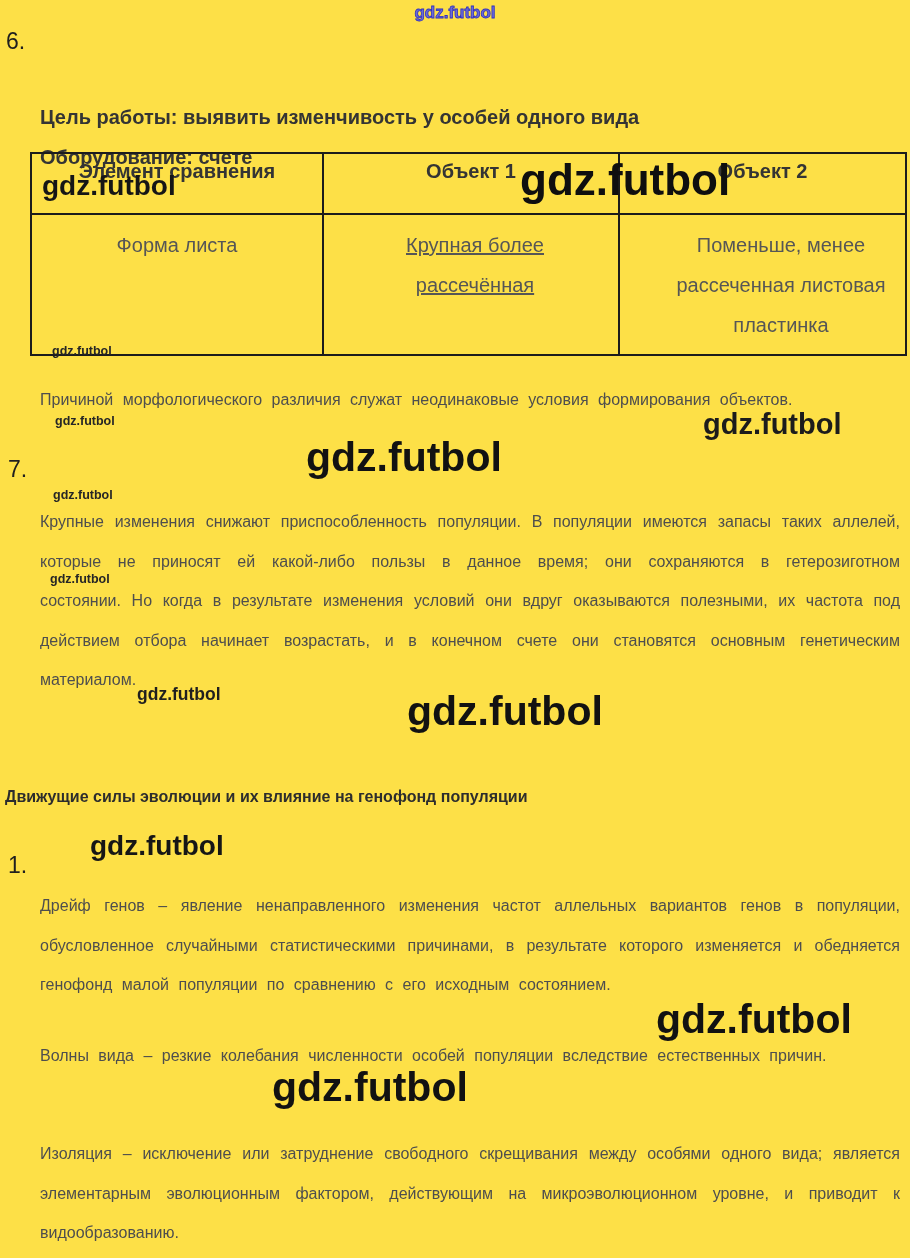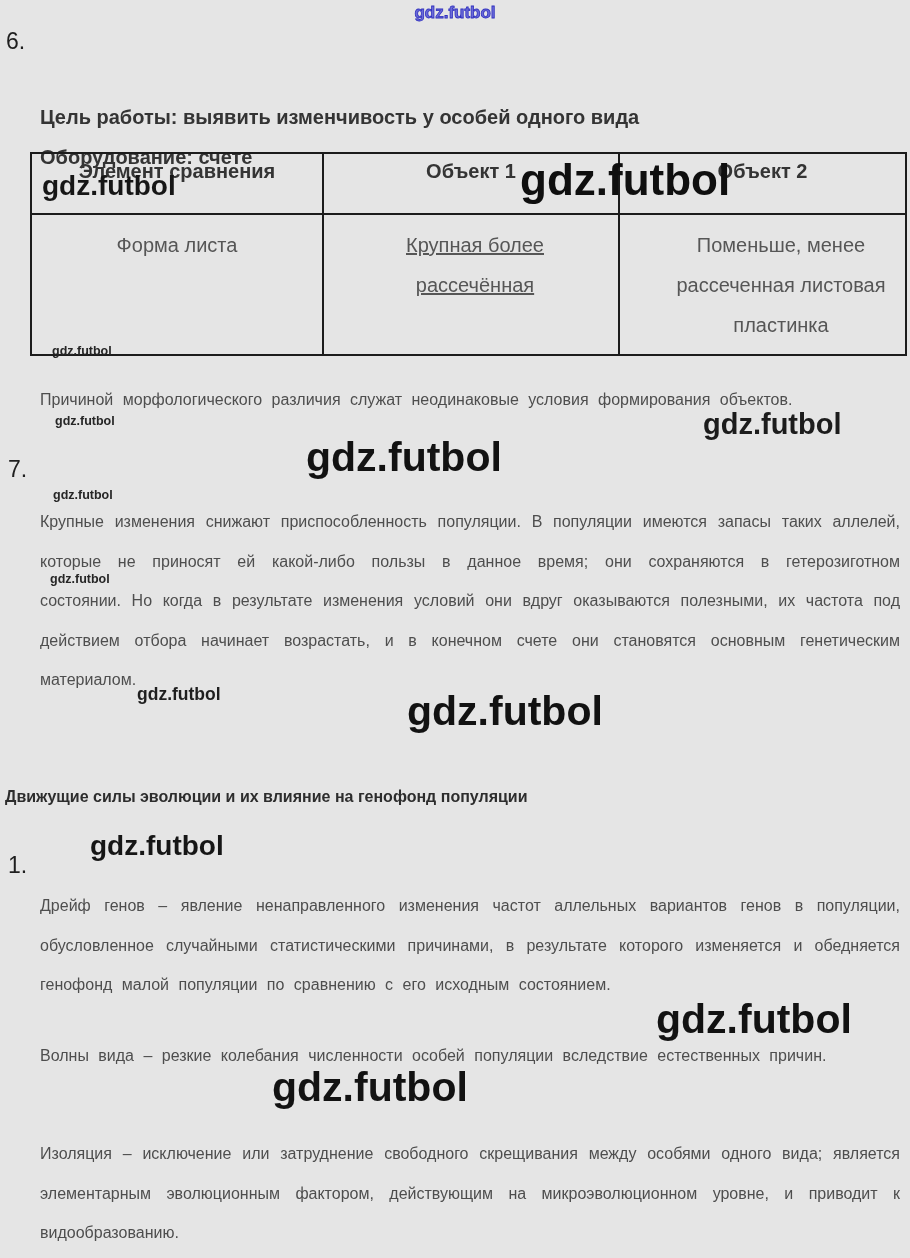--- a/index.html
+++ b/index.html
@@ -1,18 +1,18 @@
 <!DOCTYPE html>
 <html lang="ru"><head>
 <meta charset="utf-8">
 <style>
   html,body { margin:0; padding:0; background:#ffffff; }
   .page {
     position:relative; width:910px; height:1258px; overflow:hidden;
-    background:#e5e5e5;
+    background:#fde047;
     font-family:"Liberation Sans","DejaVu Sans",sans-serif;
     color:#4e4e4e;
   }
   .abs { position:absolute; }
 
   
   .wm { position:absolute; color:#1b1b1b; font-weight:600; white-space:nowrap; }
   .wm-top {
     left:0; right:0; top:3px; text-align:center; font-size:17px; font-weight:bold;
     color:#6a6ad8; -webkit-text-stroke:0.8px #2f2fbf;

